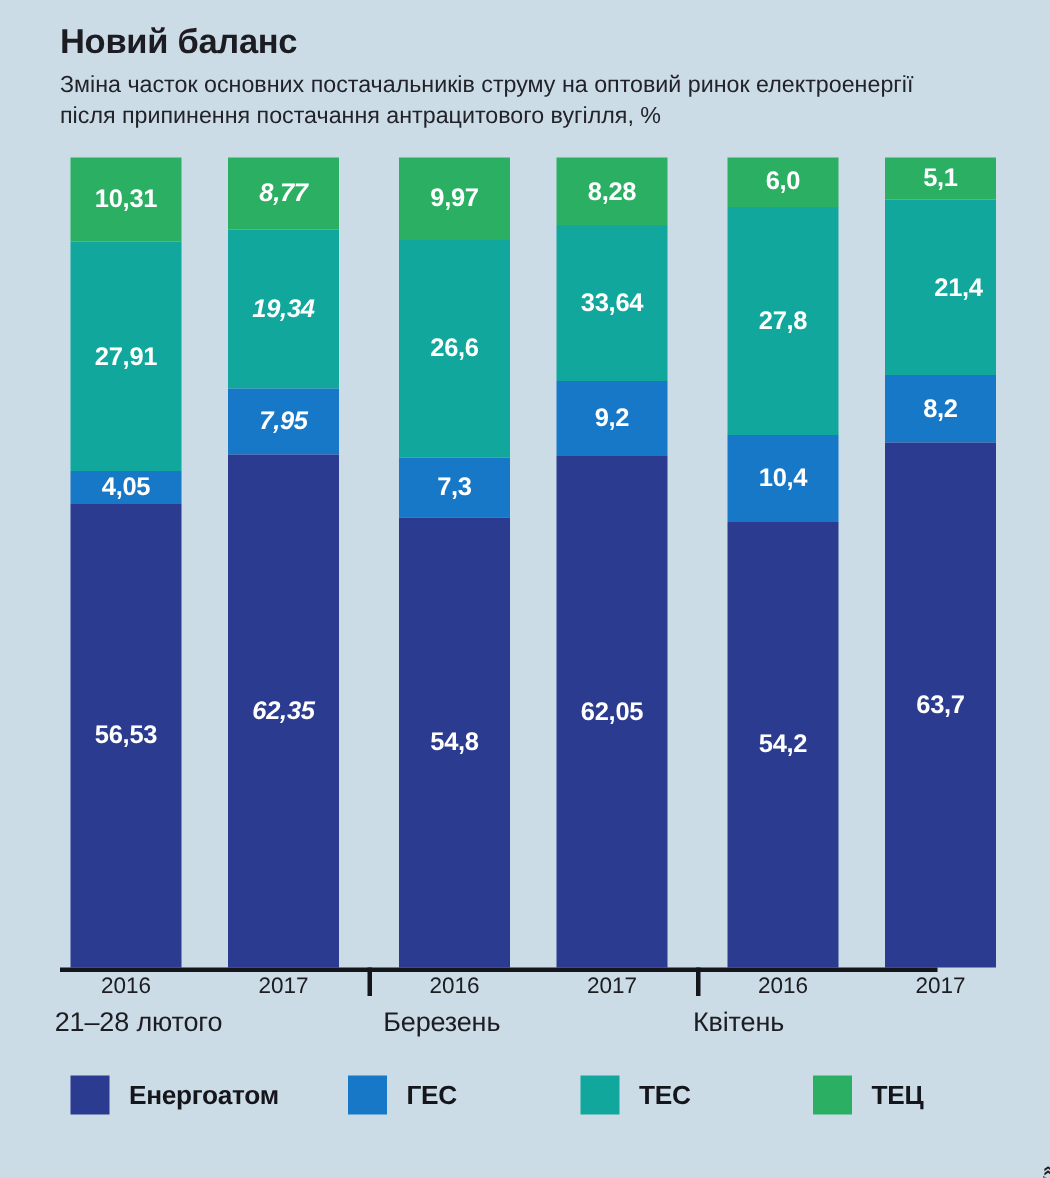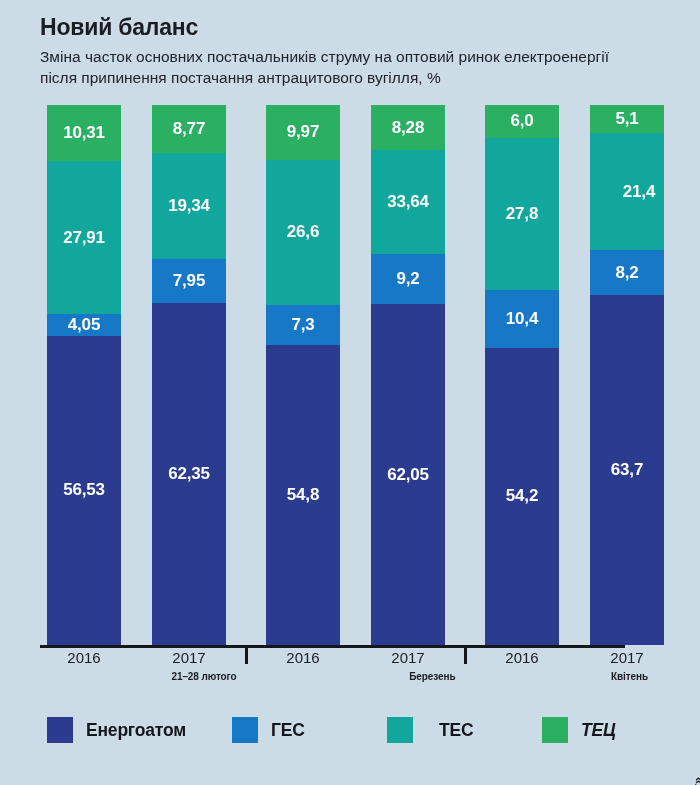--- a/index.html
+++ b/index.html
@@ -101,23 +101,23 @@
     position: absolute;
     top: 649px;
     width: 74px;
     text-align: center;
     font-size: 15px;
     color: #1c1c22;
   }
   .group-label {
     position: absolute;
     top: 671px;
-    text-align: right;
-    font-size: 10px;
-    font-weight: bold;
+    text-align: left;
+    font-size: 18px;
+    font-weight: normal;
     color: #1c1c22;
     letter-spacing: -0.1px;
   }
 
   
   .legend {
     position: absolute;
     left: 47px;
     top: 716px;
     height: 28px;
@@ -179,21 +179,21 @@
         <div class="seg tes" style="flex: 0 0 28.249%;">
           <span class="val">27,91</span>
         </div>
         <div class="seg ges" style="flex: 0 0 4.09919%;">
           <span class="val">4,05</span>
         </div>
         <div class="seg atom" style="flex: 0 0 57.2166%;">
           <span class="val">56,53</span>
         </div>
       </div>
-      <div class="bar" style="left: 105px;">
+      <div class="bar" style="left: 105px; font-style: italic;">
         <div class="seg tec" style="flex: 0 0 8.9117%;">
           <span class="val">8,77</span>
         </div>
         <div class="seg tes" style="flex: 0 0 19.6525%;">
           <span class="val">19,34</span>
         </div>
         <div class="seg ges" style="flex: 0 0 8.07845%;">
           <span class="val">7,95</span>
         </div>
         <div class="seg atom" style="flex: 0 0 63.3574%;">
@@ -266,37 +266,37 @@
       <div class="year-label" style="left: 47px;">2016</div>
       <div class="year-label" style="left: 152px;">2017</div>
       <div class="year-label" style="left: 266px;">2016</div>
       <div class="year-label" style="left: 371px;">2017</div>
       <div class="year-label" style="left: 485px;">2016</div>
       <div class="year-label" style="left: 590px;">2017</div>
     </div>
   <div id="group-labels">
       <div class="group-label" style="left: 36.5px; width: 200px;">21–28 лютого</div>
       <div class="group-label" style="left: 255.5px; width: 200px;">Березень</div>
-      <div class="group-label" style="left: 448px; width: 200px;">Квітень</div>
+      <div class="group-label" style="left: 462px; width: 200px;">Квітень</div>
     </div>
 
   <div class="legend" id="legend">
       <div class="legend-item" style="left: 0px;">
         <span class="legend-swatch" style="background: rgb(43, 59, 143);"></span>
         <span class="legend-label">Енергоатом</span>
       </div>
       <div class="legend-item" style="left: 185px;">
         <span class="legend-swatch" style="background: rgb(24, 120, 200);"></span>
         <span class="legend-label">ГЕС</span>
       </div>
-      <div class="legend-item" style="left: 340px; gap: 13px;">
+      <div class="legend-item" style="left: 340px;">
         <span class="legend-swatch" style="background: rgb(18, 167, 157);"></span>
         <span class="legend-label">ТЕС</span>
       </div>
-      <div class="legend-item" style="left: 495px; font-style: italic;">
+      <div class="legend-item" style="left: 495px;">
         <span class="legend-swatch" style="background: rgb(42, 175, 99);"></span>
         <span class="legend-label">ТЕЦ</span>
       </div>
     </div>
 
   <div class="source">
     <div class="source-text">За даними ДП «Енергоринок»</div>
   </div>
 
 </div>

